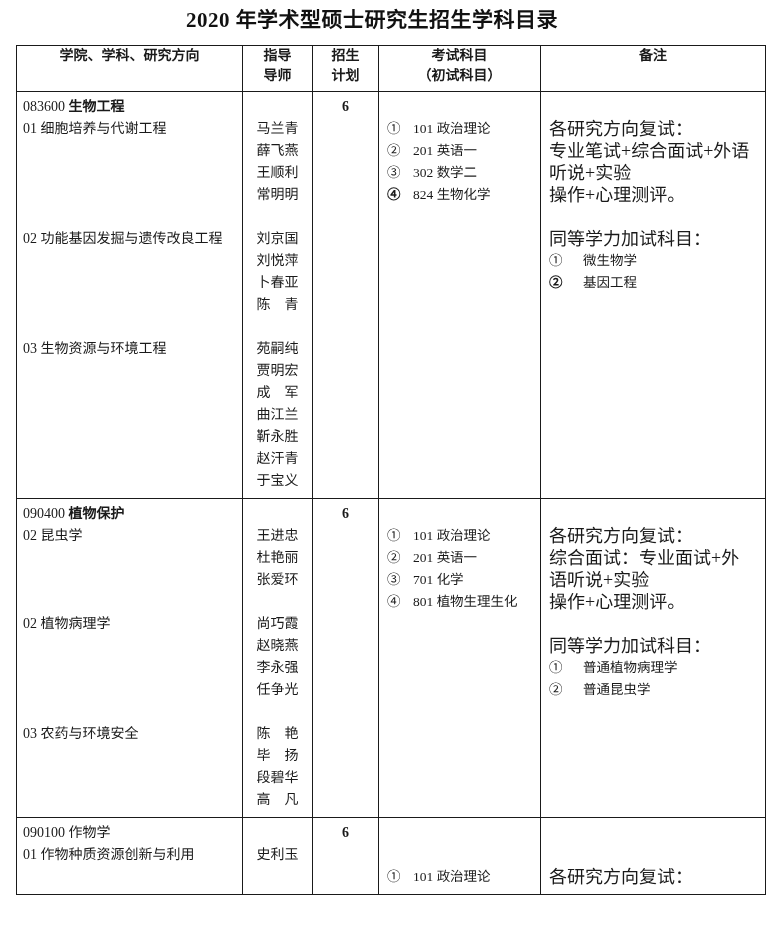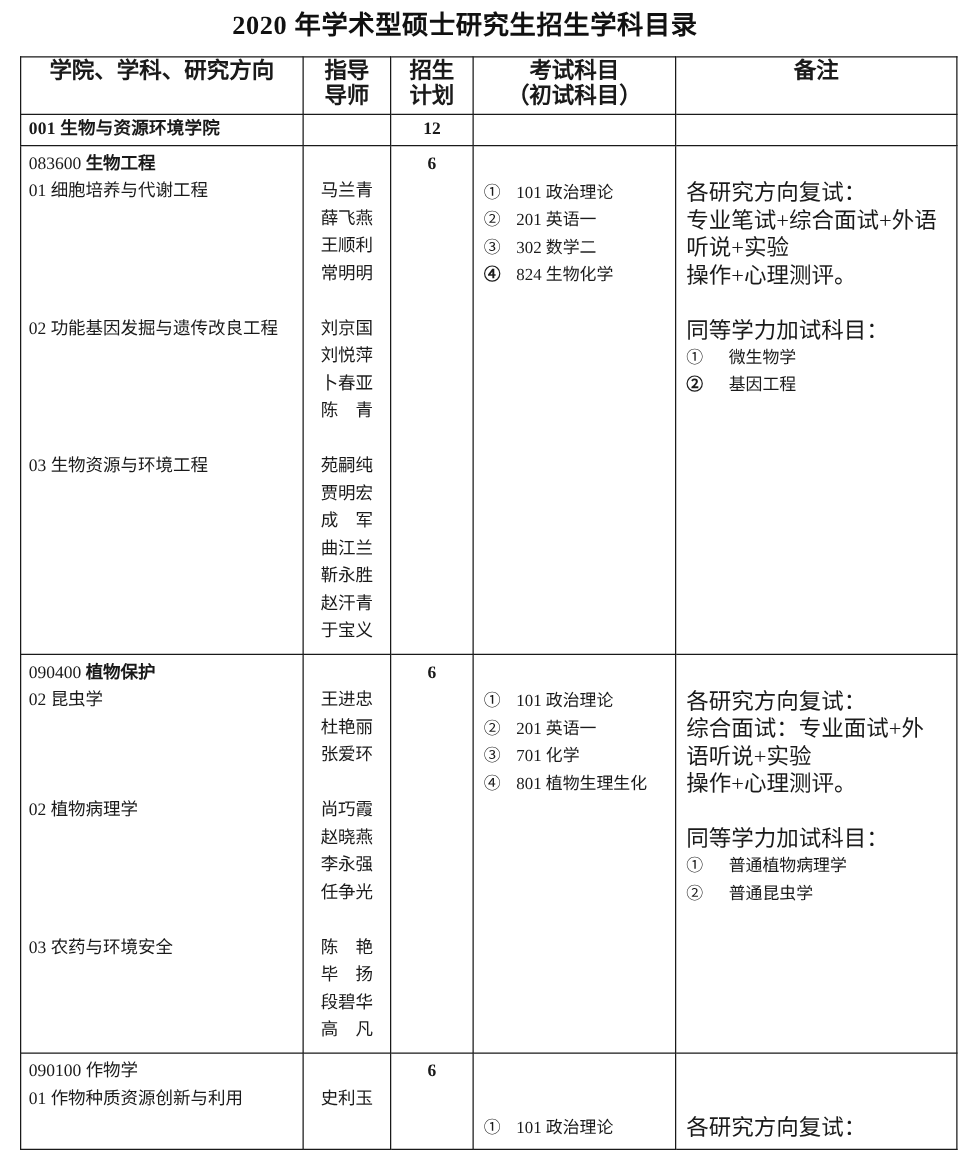--- a/index.html
+++ b/index.html
@@ -55,21 +55,21 @@
   col.c-dir   { width: 226px; }
   col.c-adv   { width: 70px;  }
   col.c-plan  { width: 66px;  }
   col.c-exam  { width: 162px; }
   col.c-note  { width: 225px; }
 
   
   thead th {
     text-align: center;
     font-weight: bold;
-    font-size: 18px;
+    font-size: 14px;
     line-height: 20px;
     padding: 8px 2px;
     height: 46px;
     box-sizing: border-box;
     font-family: "Liberation Serif", "DejaVu Serif", serif;
   }
   thead th .hl { display: block; }
 
   
   tr.faculty-row td {
@@ -212,31 +212,20 @@
         <th>
           <span class="hl">考试科目</span>
           <span class="hl">（初试科目）</span>
         </th>
         <th>
           <span class="hl">备注</span>
         </th>
       </tr>
     </thead>
     <tbody id="catalog-body">
-        <tr class="faculty-row">
-          <td>
-            <div class="faculty-name">001 生物与资源环境学院</div>
-          </td>
-          <td></td>
-          <td>
-            <div class="plan-cell">12</div>
-          </td>
-          <td></td>
-          <td></td>
-        </tr>
         <tr class="program-row">
           <td>
             <div class="dir-cell">
               <div class="prog-code"><span>083600  </span><span class="code-name">生物工程</span></div>
               <div class="dir-line">01  细胞培养与代谢工程</div>
               <div style="height: 88px;"></div>
               <div class="dir-line">02  功能基因发掘与遗传改良工程</div>
               <div style="height: 88px;"></div>
               <div class="dir-line">03  生物资源与环境工程</div>
             </div>

